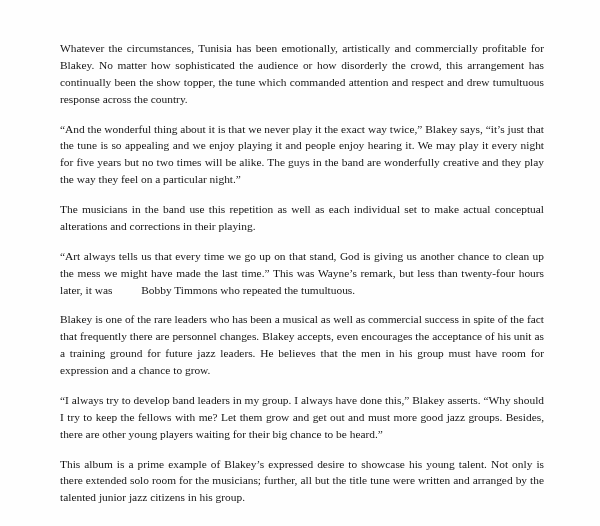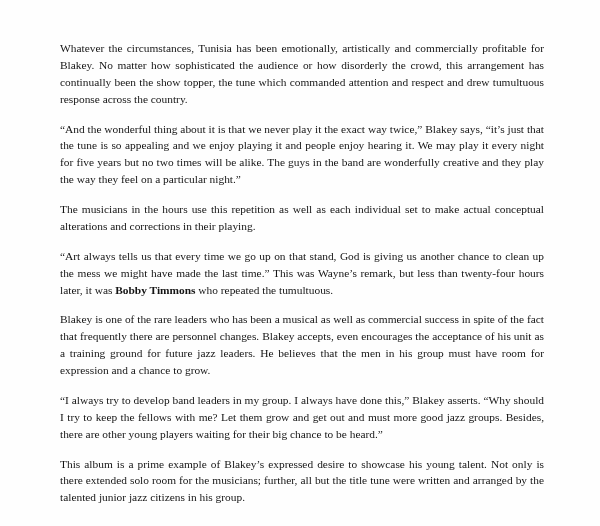--- a/index.html
+++ b/index.html
@@ -29,34 +29,35 @@
   }
   .para {
     margin: 0 0 13px 0;
     text-align: justify;
     text-justify: inter-word;
   }
   .para:last-child {
     margin-bottom: 0;
   }
   .para b {
-    font-weight: bold;
+    font-weight: normal;
+    margin-left: 26px;
   }
 </style>
 </head>
 <body>
 
 <div class="page">
   <div class="doc-body">
 
     <p class="para">Whatever the circumstances, Tunisia has been emotionally, artistically and commercially profitable for Blakey. No matter how sophisticated the audience or how disorderly the crowd, this arrangement has continually been the show topper, the tune which commanded attention and respect and drew tumultuous response across the country.</p>
 
     <p class="para">“And the wonderful thing about it is that we never play it the exact way twice,” Blakey says, “it’s just that the tune is so appealing and we enjoy playing it and people enjoy hearing it. We may play it every night for five years but no two times will be alike. The guys in the band are wonderfully creative and they play the way they feel on a particular night.”</p>
 
-    <p class="para">The musicians in the hours use this repetition as well as each individual set to make actual conceptual alterations and corrections in their playing.</p>
+    <p class="para">The musicians in the band use this repetition as well as each individual set to make actual conceptual alterations and corrections in their playing.</p>
 
     <p class="para"><span>“Art always tells us that every time we go up on that stand, God is giving us another chance to clean up the mess we might have made the last time.” This was Wayne’s remark, but less than twenty-four hours later, it was </span><b>Bobby Timmons</b><span> who repeated the tumultuous.</span></p>
 
     <p class="para">Blakey is one of the rare leaders who has been a musical as well as commercial success in spite of the fact that frequently there are personnel changes. Blakey accepts, even encourages the acceptance of his unit as a training ground for future jazz leaders. He believes that the men in his group must have room for expression and a chance to grow.</p>
 
     <p class="para">“I always try to develop band leaders in my group. I always have done this,” Blakey asserts. “Why should I try to keep the fellows with me? Let them grow and get out and must more good jazz groups. Besides, there are other young players waiting for their big chance to be heard.”</p>
 
     <p class="para">This album is a prime example of Blakey’s expressed desire to showcase his young talent. Not only is there extended solo room for the musicians; further, all but the title tune were written and arranged by the talented junior jazz citizens in his group.</p>
 
   </div>

